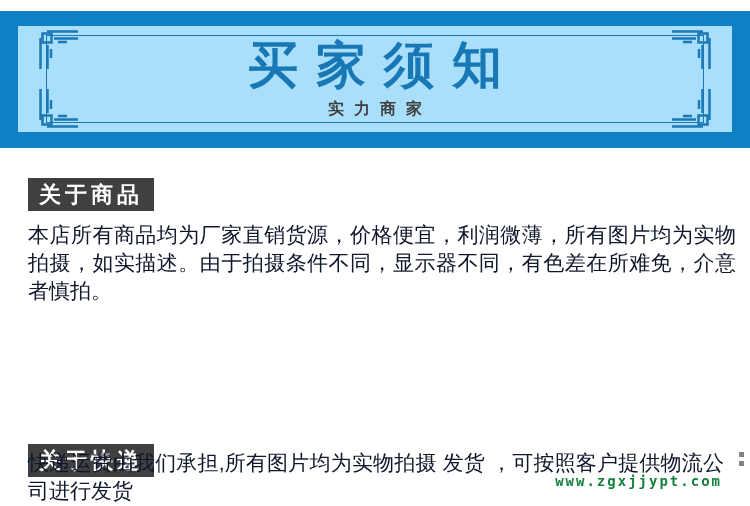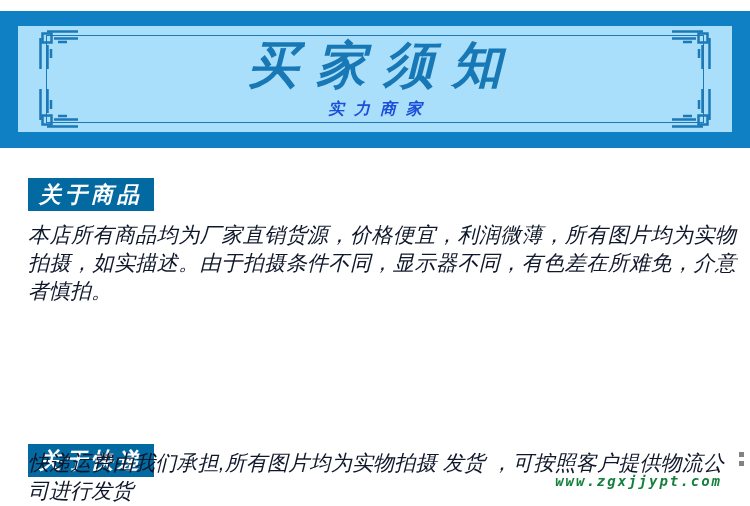--- a/index.html
+++ b/index.html
@@ -1,18 +1,18 @@
 <!DOCTYPE html>
 <html><head>
 <meta charset="utf-8">
 <style>
   html,body { margin:0; padding:0; background:#fff; }
   .page {
     position:relative; width:750px; height:506px; background:#ffffff;
-    overflow:hidden; font-family:"Liberation Sans", sans-serif;font-style:italic;
+    overflow:hidden; font-family:"Liberation Sans", sans-serif;
   }
   
   .banner {
     position:absolute; top:11px; left:0; width:750px; height:137px;
     background:#0f80c3;
   }
   .panel {
     position:absolute; left:18px; right:18px; top:15px; bottom:16px;
     background:#a9dffa;
   }
@@ -29,26 +29,26 @@
   .banner-title {
     position:absolute; top:10px; left:0; right:0; text-align:center;
     font-family:"DejaVu Serif", serif; font-weight:bold;
     font-size:50px; line-height:58px; letter-spacing:18px; text-indent:18px;
     color:#1878b6;
   }
   .banner-subtitle {
     position:absolute; top:73px; left:0; right:0; text-align:center;
     font-family:"DejaVu Serif", serif; font-weight:bold;
     font-size:16px; letter-spacing:10px; text-indent:10px;
-    color:#1d4ed8;
+    color:#404040;
   }
   
   .badge {
     position:absolute; left:28px; height:33px; line-height:33px;
-    padding:0 11px; background:#0369a1; color:#ffffff;
+    padding:0 11px; background:#404040; color:#ffffff;
     font-weight:bold; font-size:22px; letter-spacing:4px;
   }
   .badge.b1 { top:178px; }
   .badge.b2 { top:312px; }
   .badge.b3 { top:408px;margin-top:36px; }
   .para {
     position:absolute; left:28px; width:708px;
     font-size:21px; line-height:28px; color:#0f172a;
     text-align:justify;
   }

